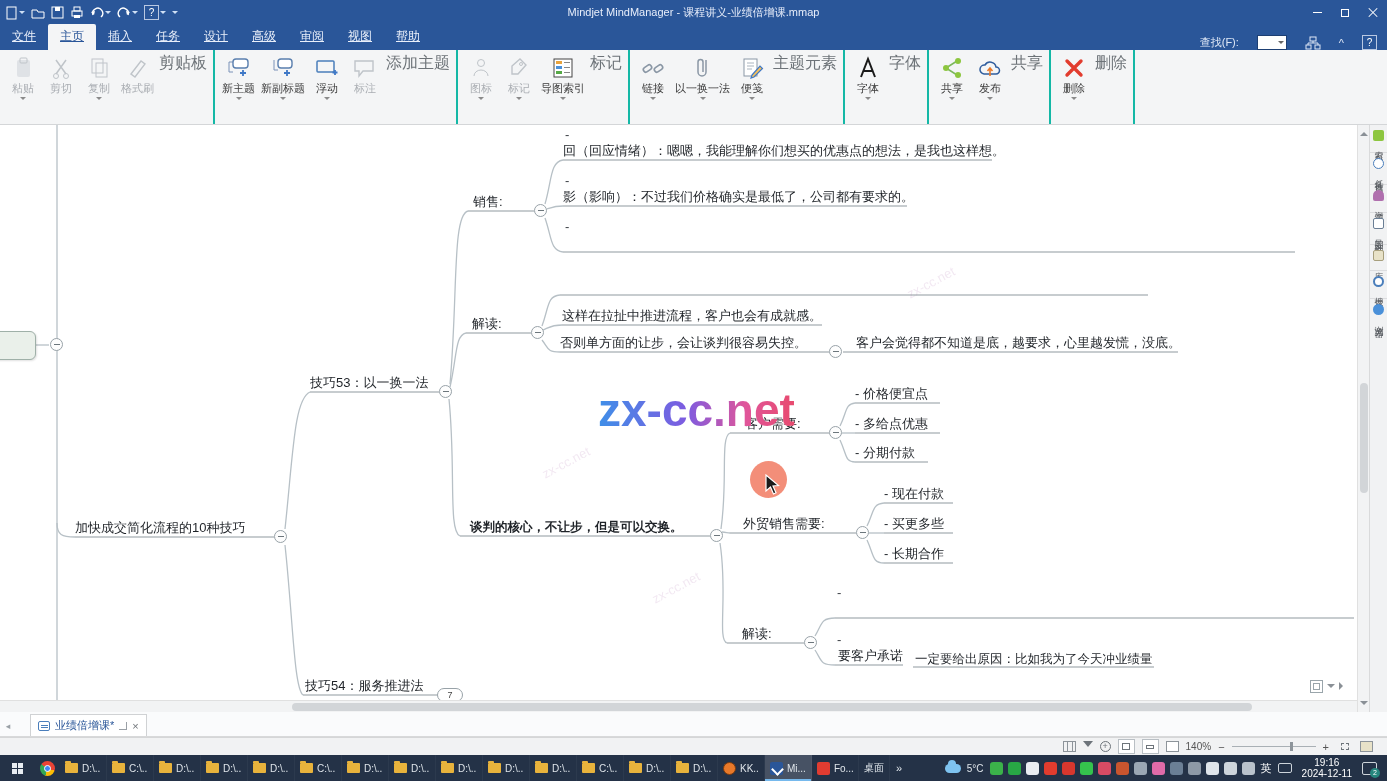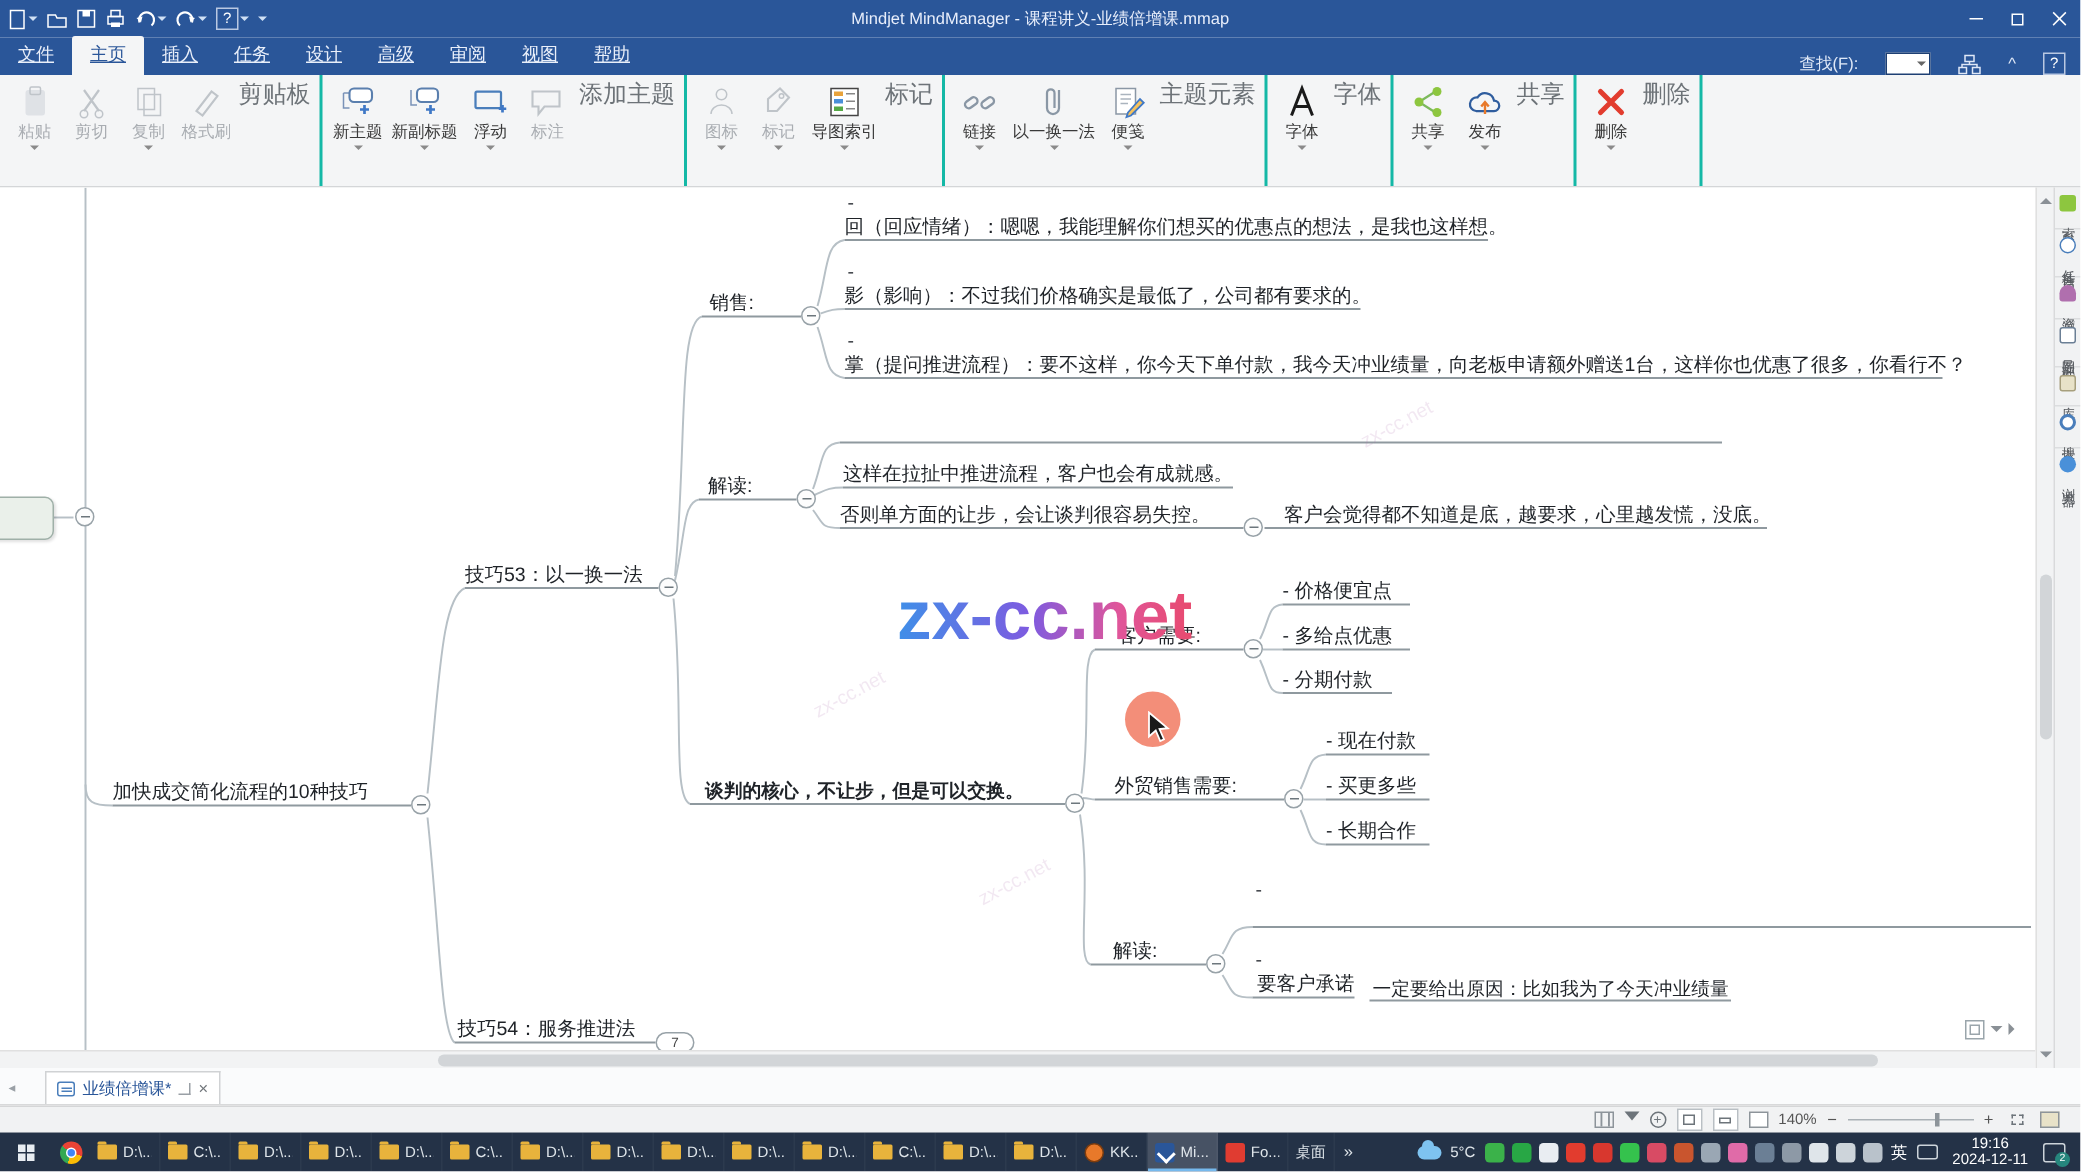--- a/index.html
+++ b/index.html
@@ -541,21 +541,20 @@
     <div class="node" style="left:310px;top:250px">技巧53：以一换一法</div>
     <div class="node" style="left:305px;top:553px">技巧54：服务推进法</div>
     <div class="badge" style="left:437px;top:563px">7</div>
 
     <div class="node" style="left:473px;top:69px">销售:</div>
     <div class="dash" style="left:565px;top:2px">-</div>
     <div class="node" style="left:563px;top:18px">回（回应情绪）：嗯嗯，我能理解你们想买的优惠点的想法，是我也这样想。</div>
     <div class="dash" style="left:565px;top:48px">-</div>
     <div class="node" style="left:563px;top:64px">影（影响）：不过我们价格确实是最低了，公司都有要求的。</div>
     <div class="dash" style="left:565px;top:94px">-</div>
-    <div class="node" style="left:563px;top:110px">掌（提问推进流程）：要不这样，你今天下单付款，我今天冲业绩量，向老板申请额外赠送1台，这样你也优惠了很多，你看行不？</div>
 
     <div class="node" style="left:472px;top:191px">解读:</div>
     <div class="node" style="left:562px;top:183px">这样在拉扯中推进流程，客户也会有成就感。</div>
     <div class="node" style="left:560px;top:210px">否则单方面的让步，会让谈判很容易失控。</div>
     <div class="node" style="left:856px;top:210px">客户会觉得都不知道是底，越要求，心里越发慌，没底。</div>
 
     <div class="node b" style="left:470px;top:394px">谈判的核心，不让步，但是可以交换。</div>
 
     <div class="node" style="left:745px;top:291px">客户需要:</div>
     <div class="node" style="left:855px;top:261px">- 价格便宜点</div>

